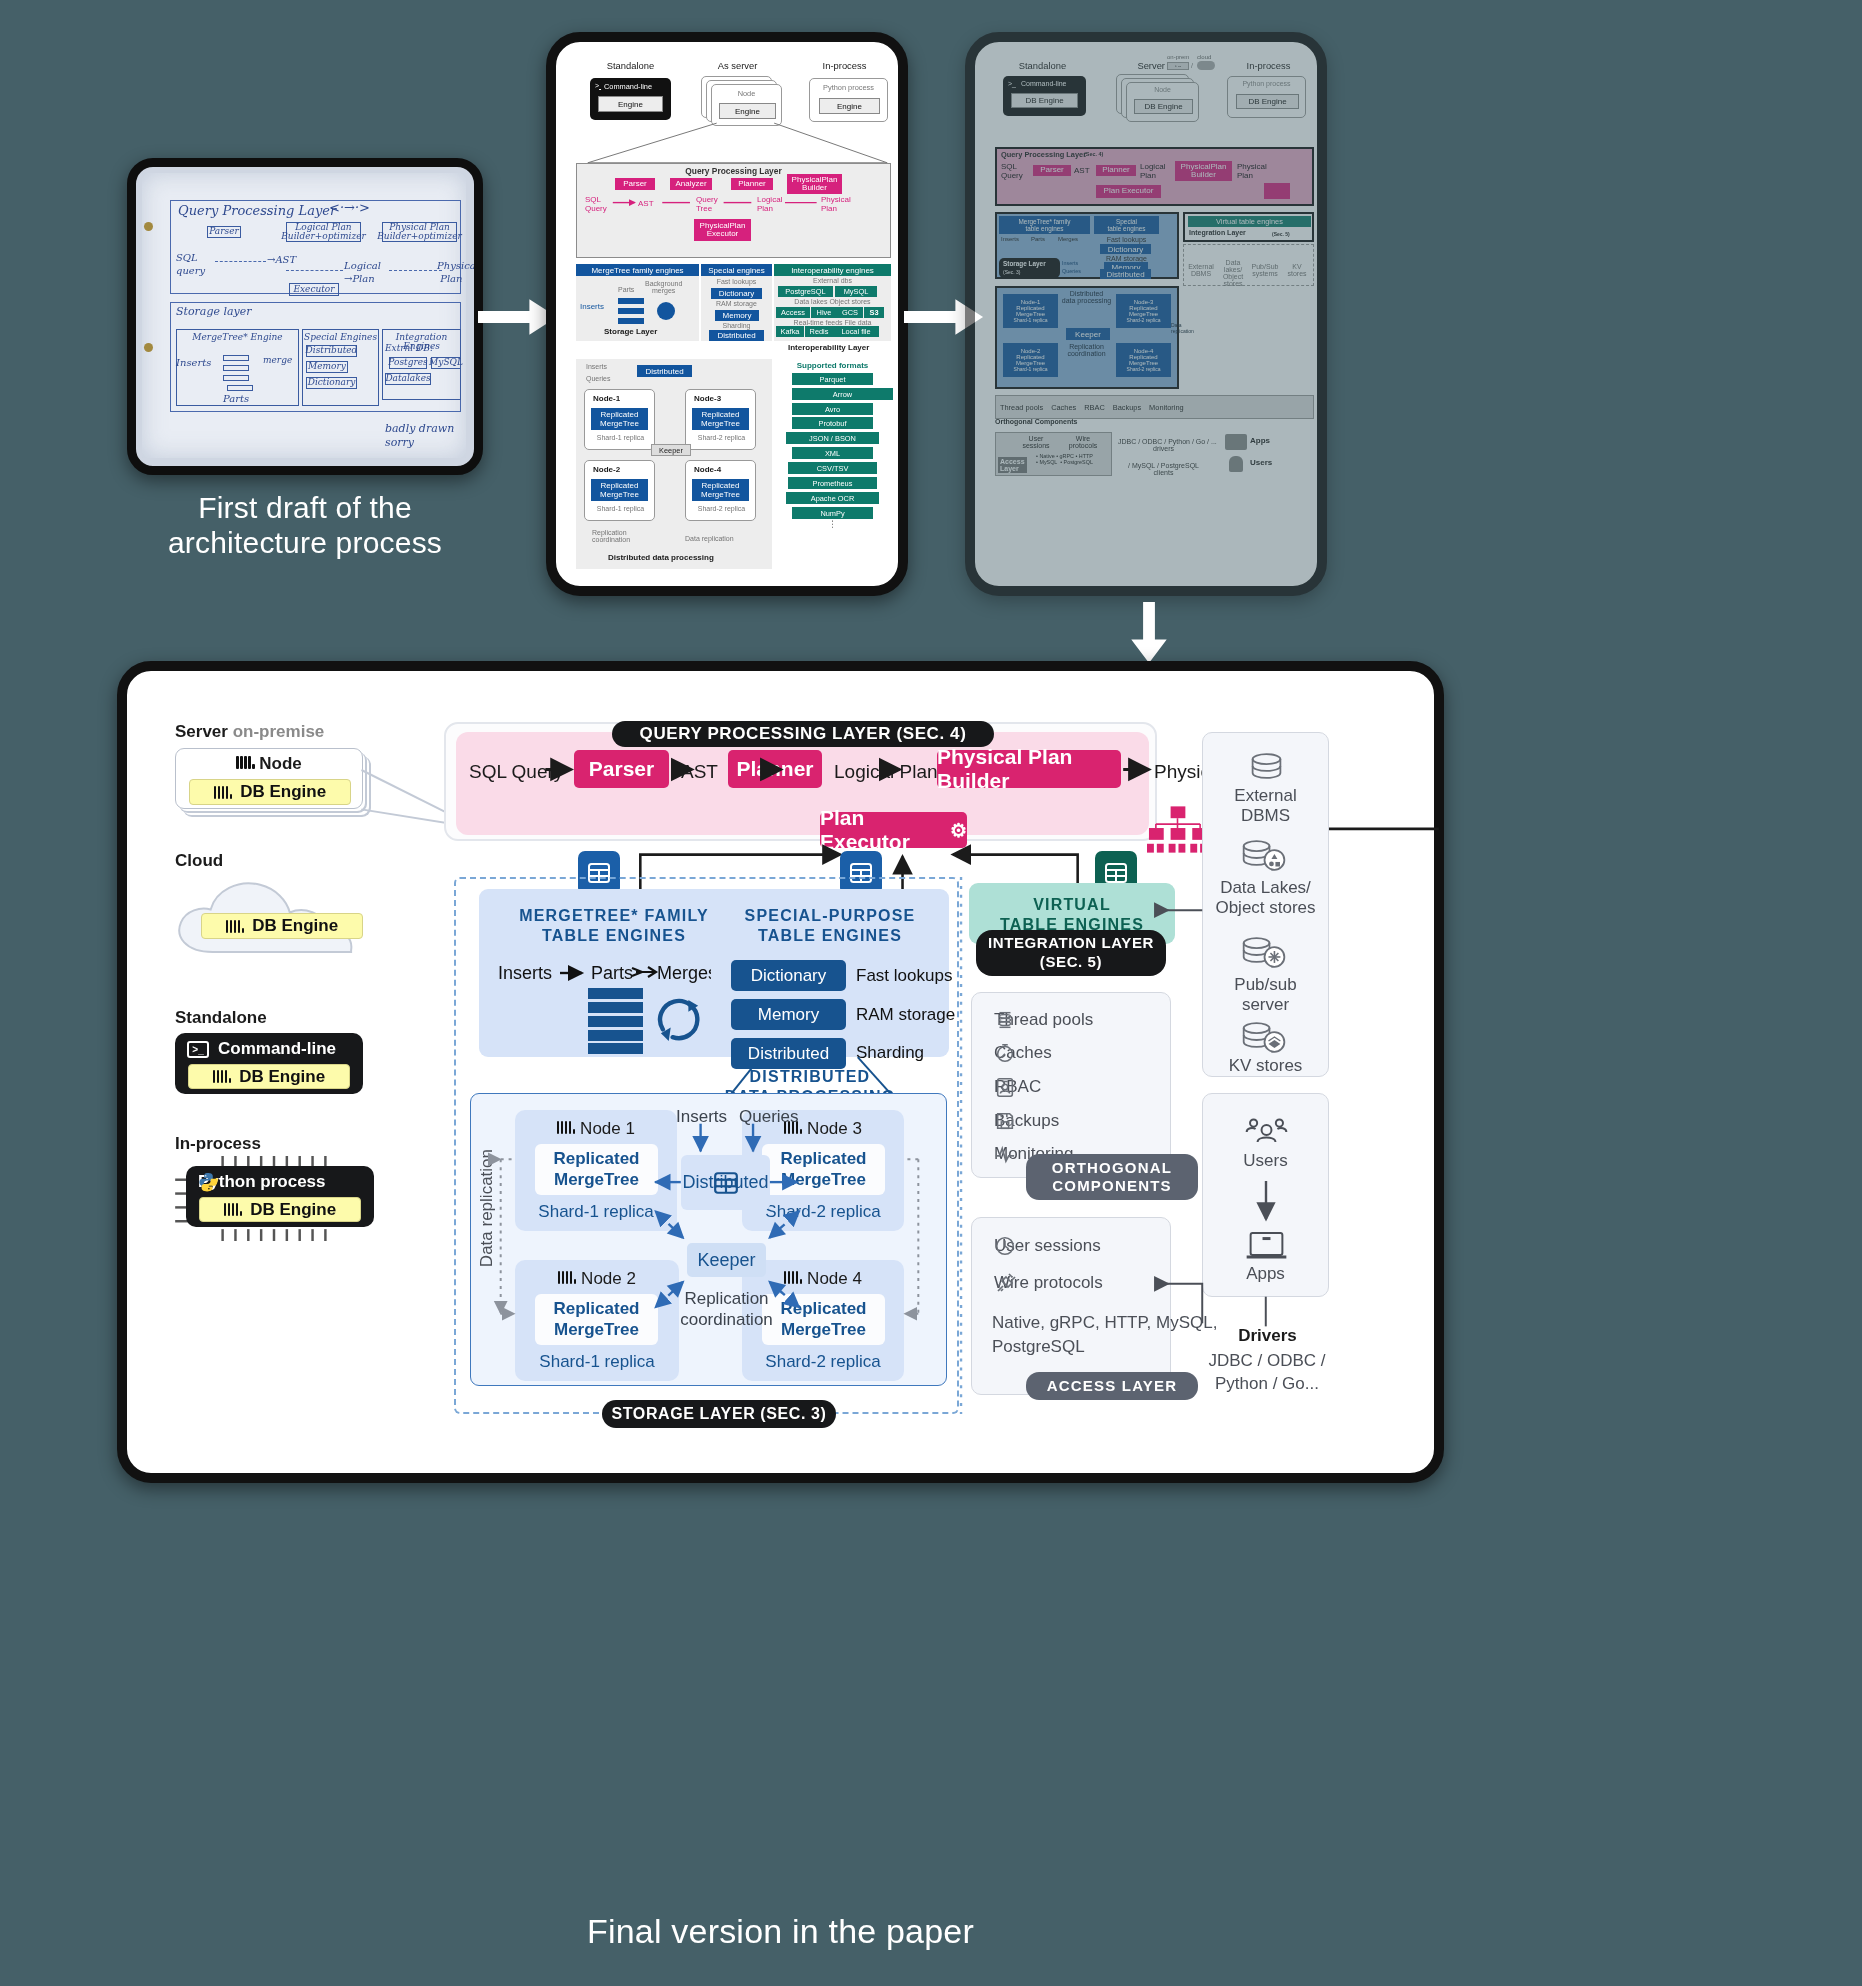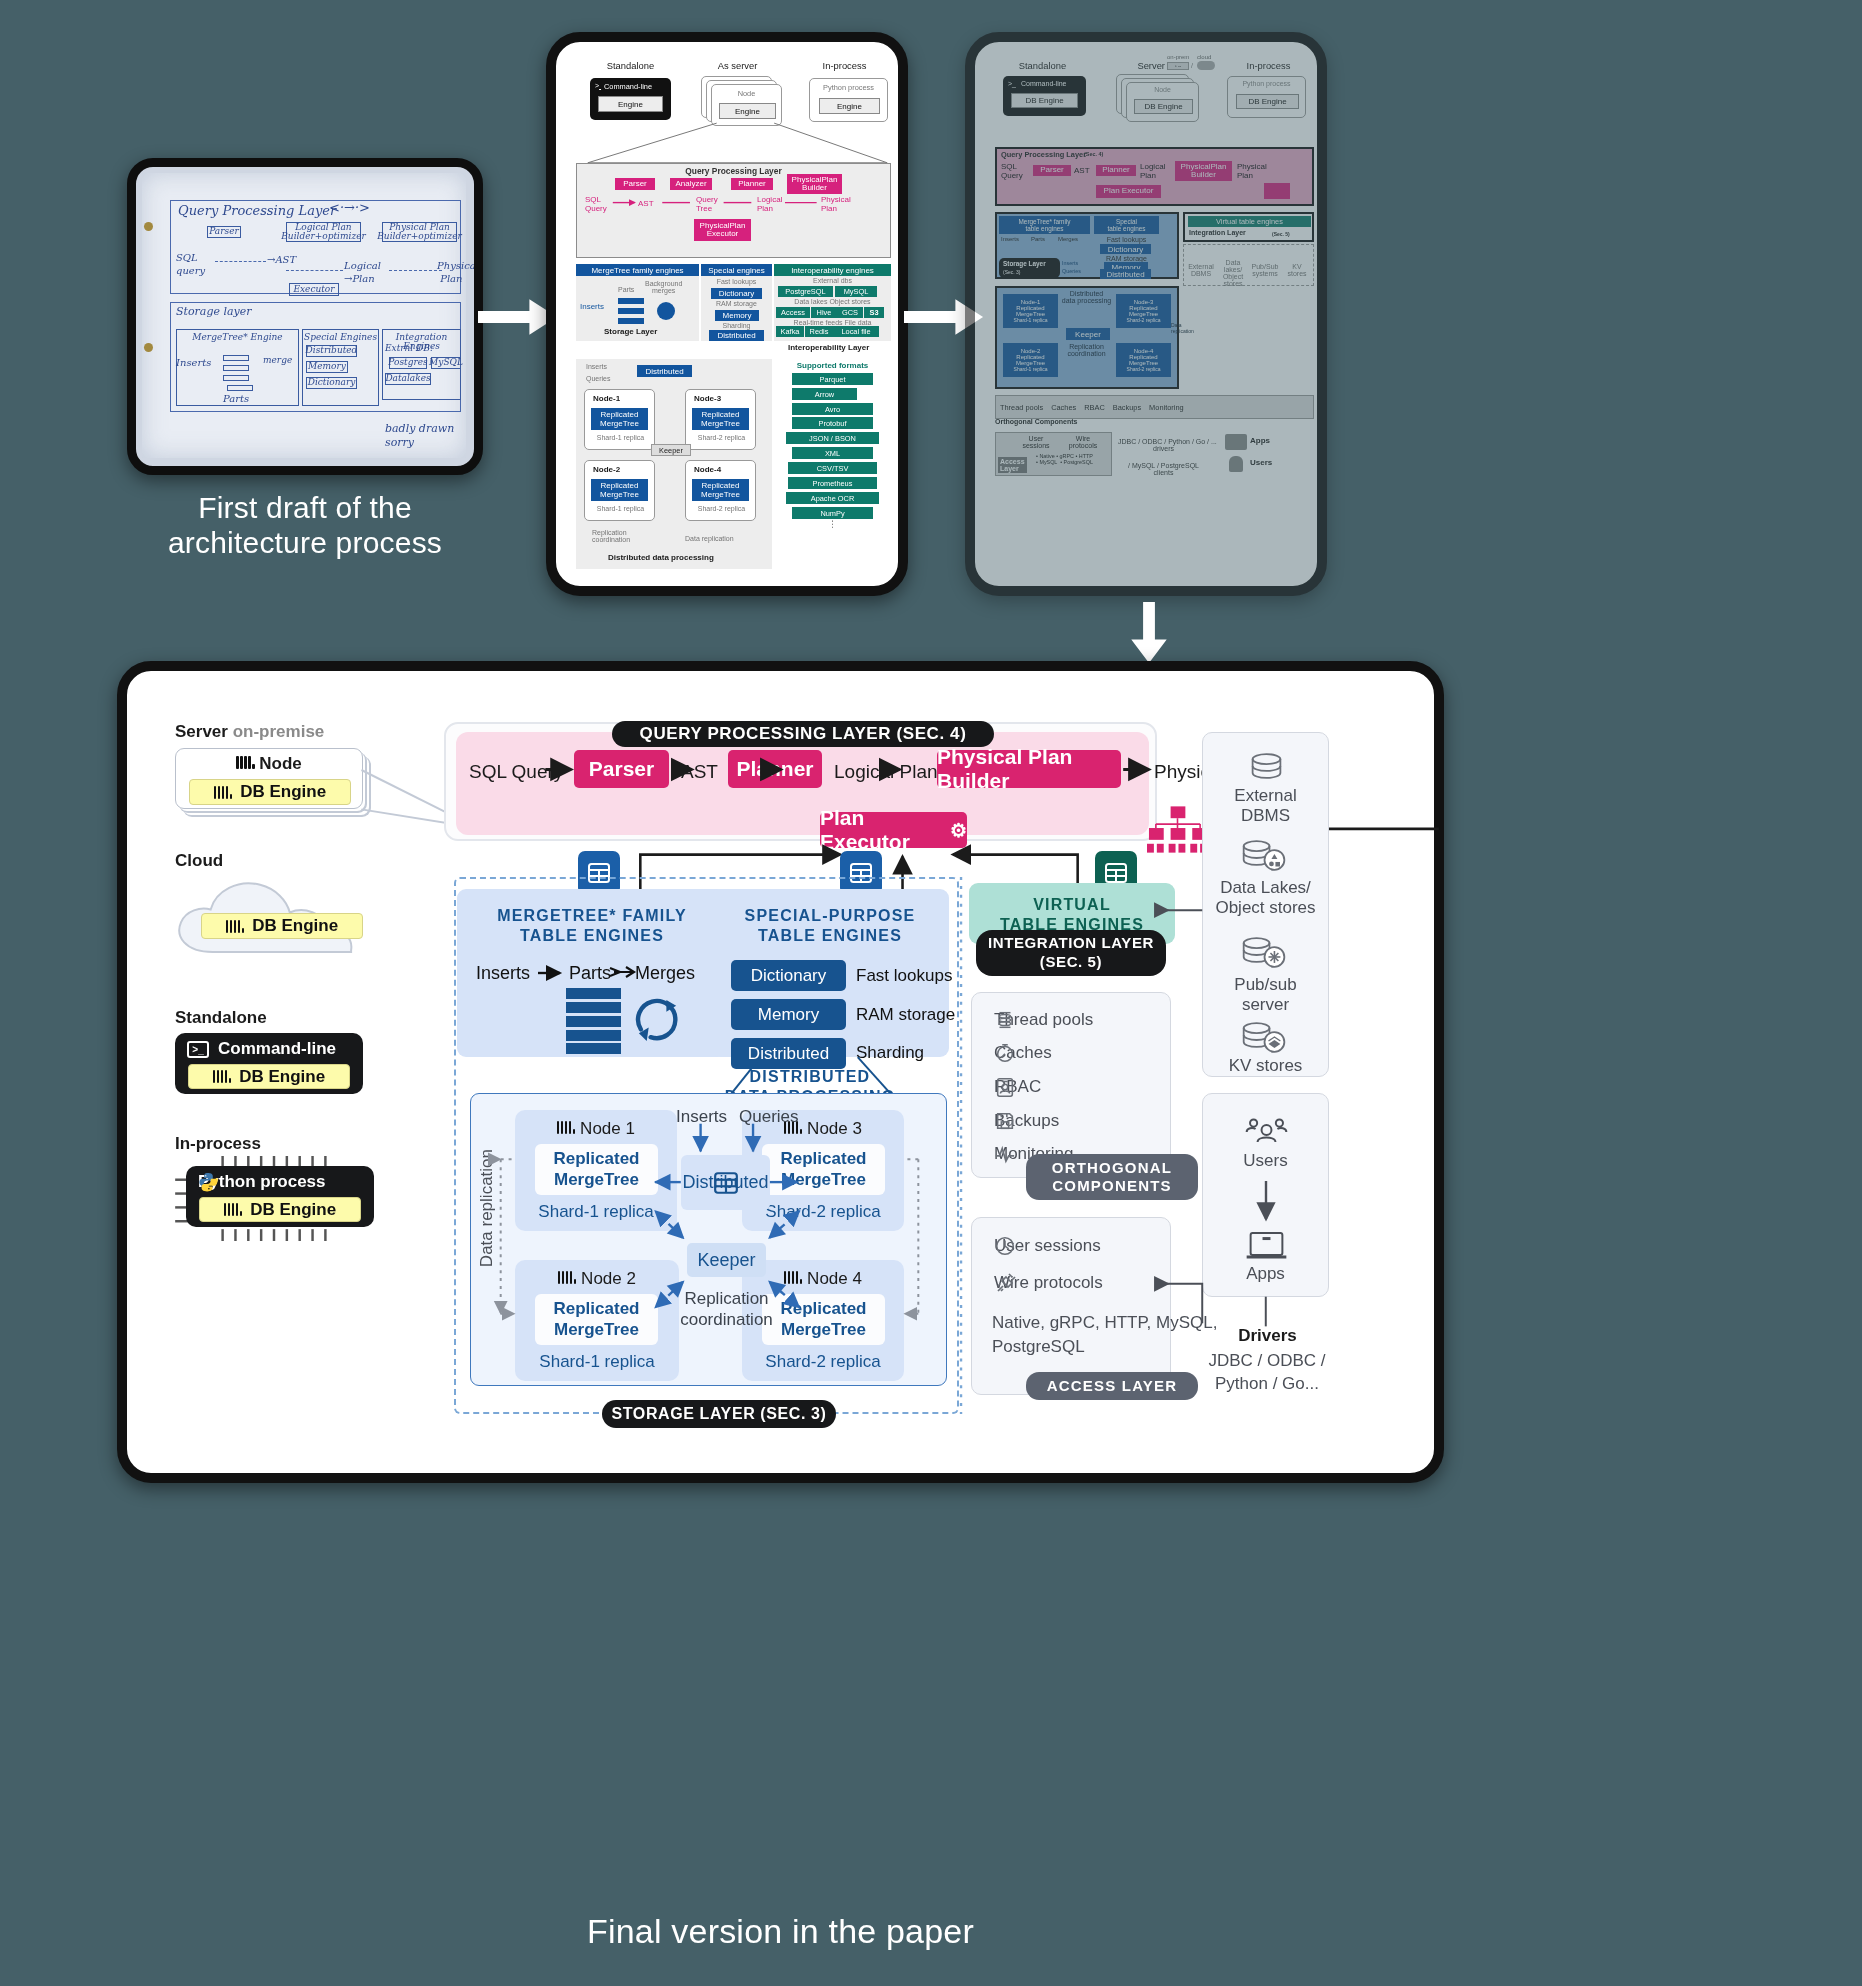--- a/index.html
+++ b/index.html
@@ -354,21 +354,21 @@
       </div>
       <div class="gtxt" style="left:16px; top:170px; white-space:pre; text-align:left;">Replication
 coordination</div>
       <div class="gtxt" style="left:109px; top:176px; text-align:left;">Data replication</div>
       <div class="dktxt" style="left:32px; top:194px;">Distributed data processing</div>
     </div>
 
     <div class="box" style="left:206px; top:303px; width:117px; height:210px; background:#fff;">
       <div style="position:absolute; width:100%; top:2px; text-align:center; font-size:8px; color:#0e7a6b; font-weight:bold;">Supported formats</div>
       <div class="tbtn" style="left:18px; top:14px;  width:81px; height:12px;">Parquet</div>
-      <div class="tbtn" style="left:18px; top:29px;  width:65px; height:12px;">Arrow</div>
+      <div class="tbtn" style="left:18px; top:29px;  width:101px; height:12px;">Arrow</div>
       <div class="tbtn" style="left:18px; top:44px;  width:81px; height:12px;">Avro</div>
       <div class="tbtn" style="left:18px; top:58px;  width:81px; height:12px;">Protobuf</div>
       <div class="tbtn" style="left:12px; top:73px;  width:93px; height:12px;">JSON / BSON</div>
       <div class="tbtn" style="left:18px; top:88px;  width:81px; height:12px;">XML</div>
       <div class="tbtn" style="left:14px; top:103px; width:89px; height:12px;">CSV/TSV</div>
       <div class="tbtn" style="left:14px; top:118px; width:89px; height:12px;">Prometheus</div>
       <div class="tbtn" style="left:12px; top:133px; width:93px; height:12px;">Apache OCR</div>
       <div class="tbtn" style="left:18px; top:148px; width:81px; height:12px;">NumPy</div>
       <div style="position:absolute; width:100%; top:160px; text-align:center; font-size:9px; color:#555;">⋮</div>
     </div>
@@ -724,21 +724,21 @@
       <svg width="24" height="24" viewBox="0 0 24 24">
           <rect x="2" y="3" width="20" height="18" rx="2.5" fill="none" stroke="#fff" stroke-width="2"></rect>
           <line x1="2" y1="9" x2="22" y2="9" stroke="#fff" stroke-width="2"></line>
           <line x1="12" y1="9" x2="12" y2="21" stroke="#fff" stroke-width="2"></line>
           <line x1="2" y1="15" x2="22" y2="15" stroke="#fff" stroke-width="2"></line>
         </svg>
     </div>
 
     <div class="dashbox" style="left:327px; top:206px; width:505px; height:537px;"></div>
 
-    <div class="eng-card" style="left:330px; top:218px; width:270px; height:168px;">
+    <div class="eng-card" style="left:352px; top:218px; width:270px; height:168px;">
       <div class="eng-title" style="top:17px; white-space:pre;">MERGETREE* FAMILY
 TABLE ENGINES</div>
       <div class="lbl" style="left:19px; top:74px; font-size:18px;">Inserts</div>
       <div class="lbl" style="left:112px; top:74px; font-size:18px;">Parts</div>
       <div class="lbl" style="left:178px; top:74px; font-size:18px;">Merges</div>
       <svg style="left:81px; top:77px; width:89px; height:14px;" viewBox="0 0 90 14" width="89" height="14">
         <line x1="0" y1="7" x2="22" y2="7" stroke="#111" stroke-width="2.4" marker-end="url(#ka2)"></line>
         <defs>
             <marker id="ka2" markerWidth="8" markerHeight="8" refX="6" refY="4" orient="auto">
               <path d="M0,0.5 L7,4 L0,7.5 Z" fill="#111"></path>

